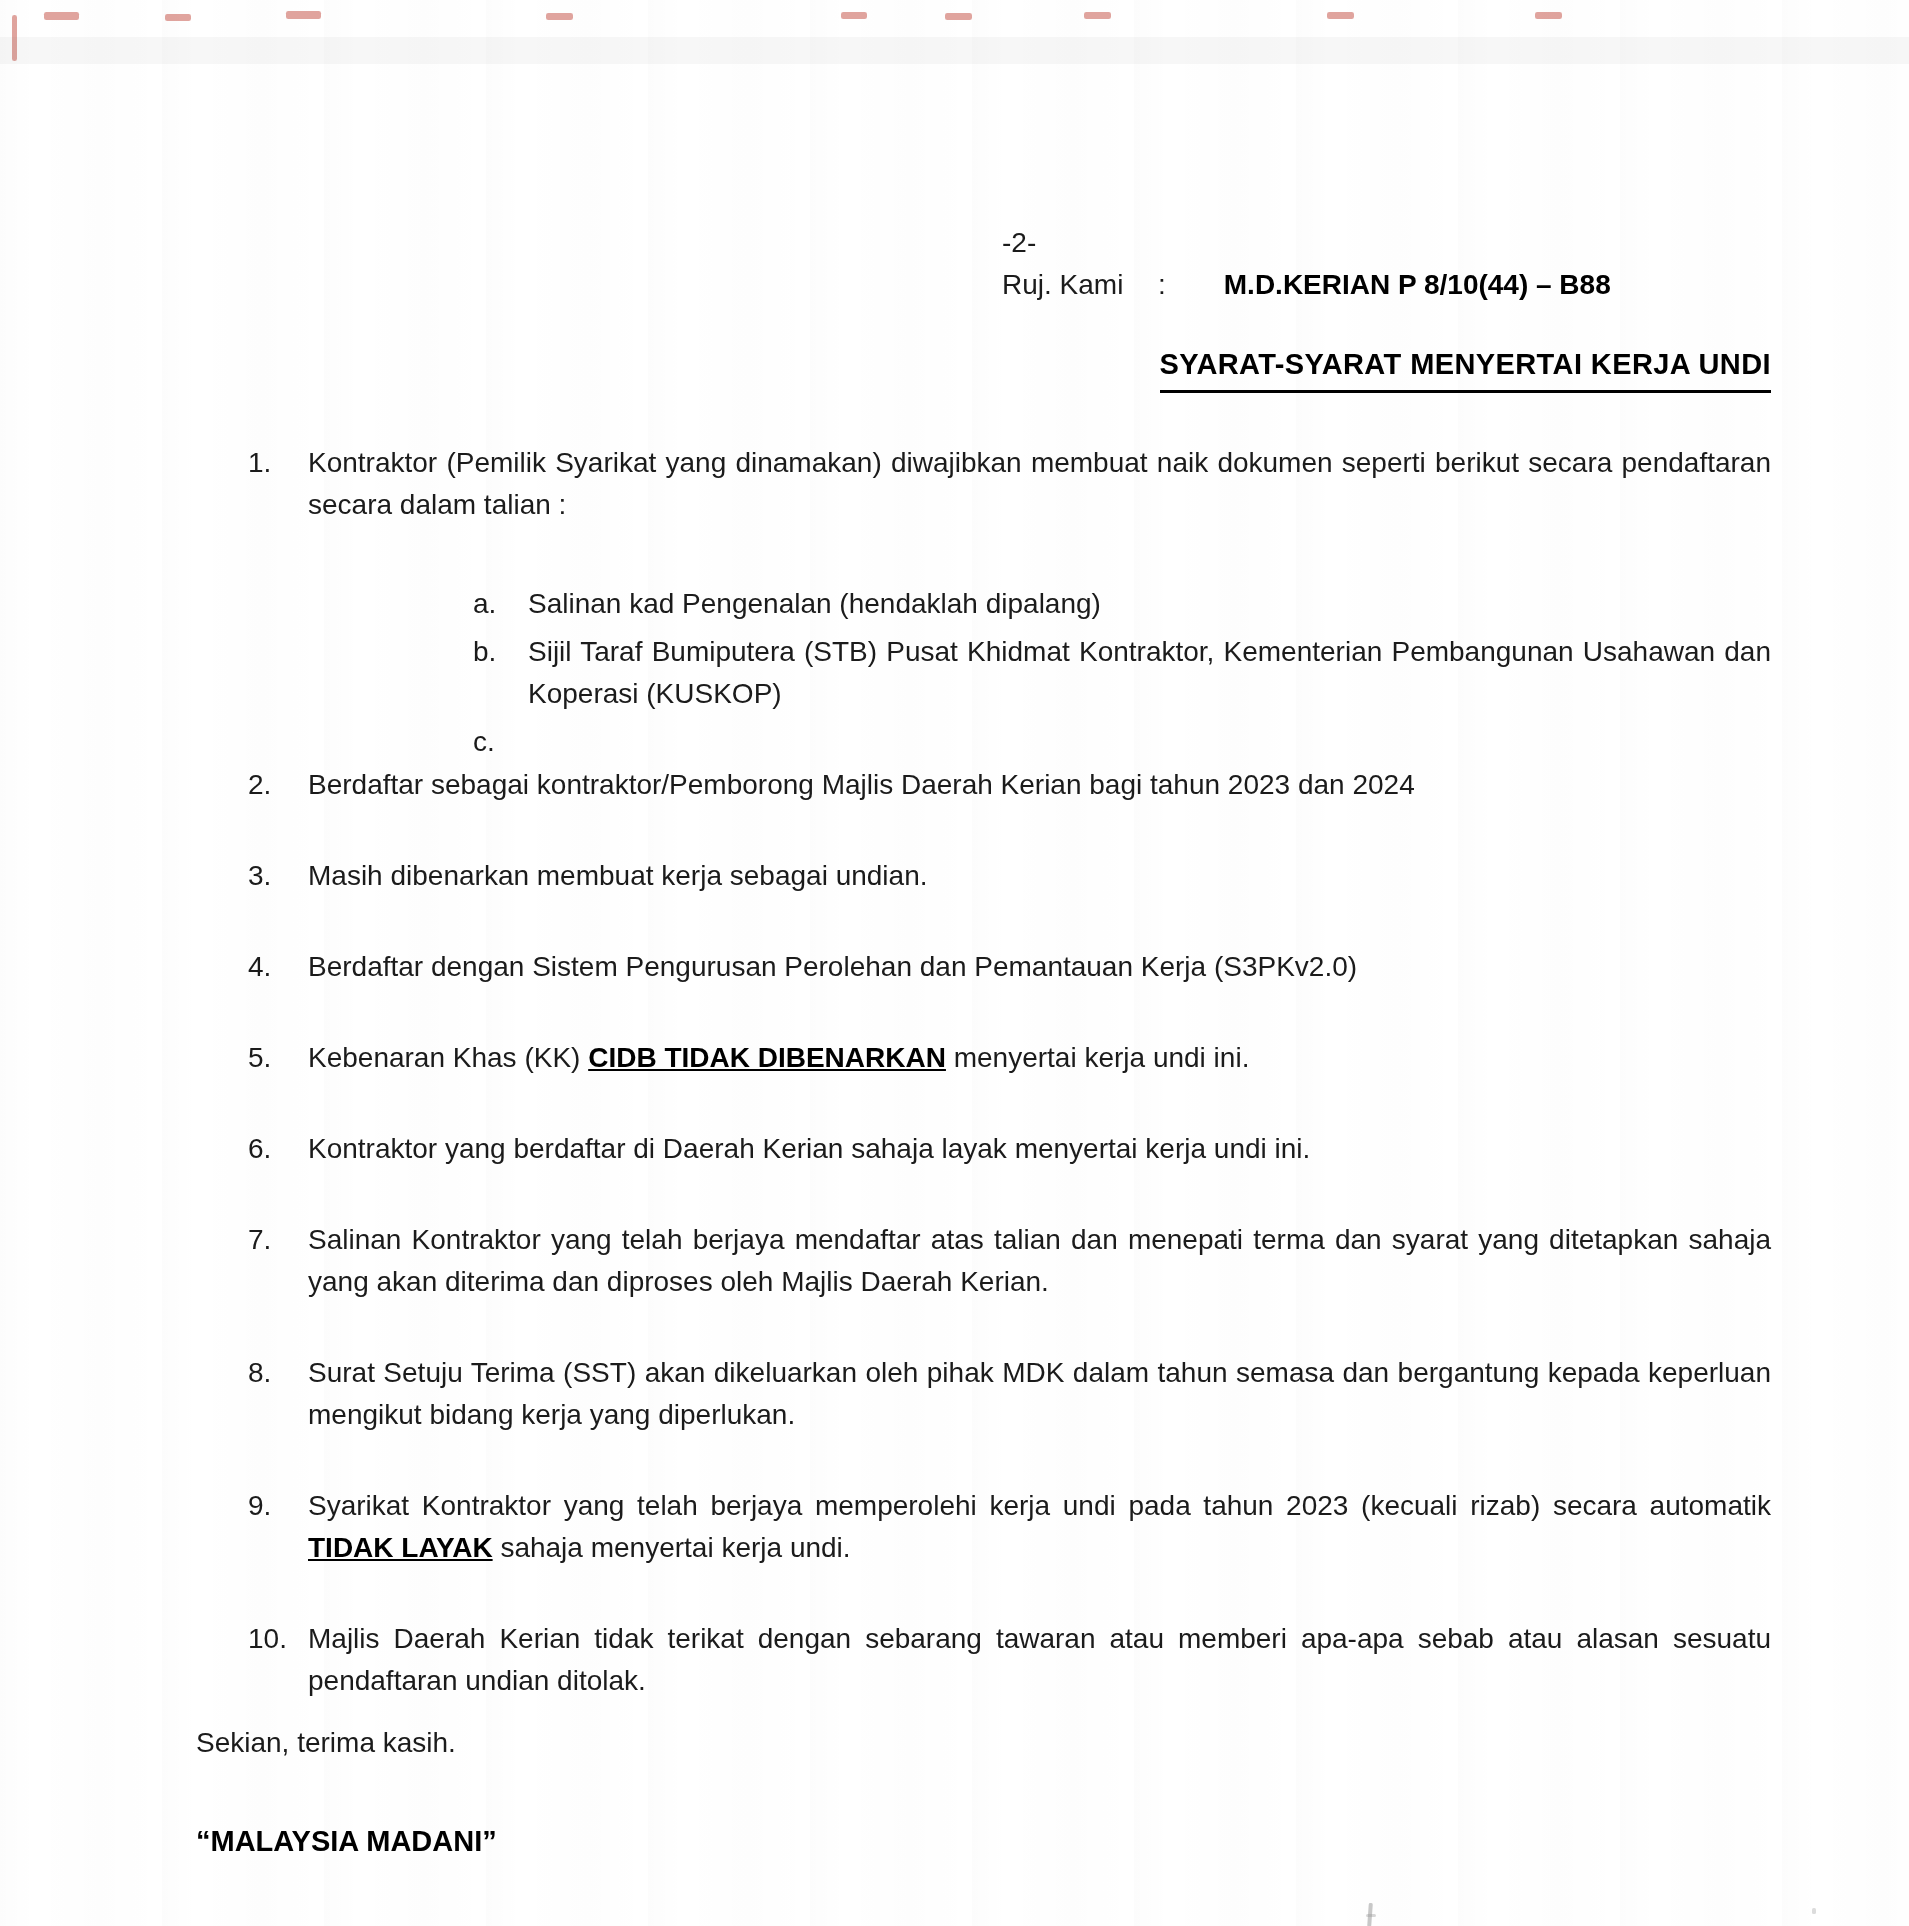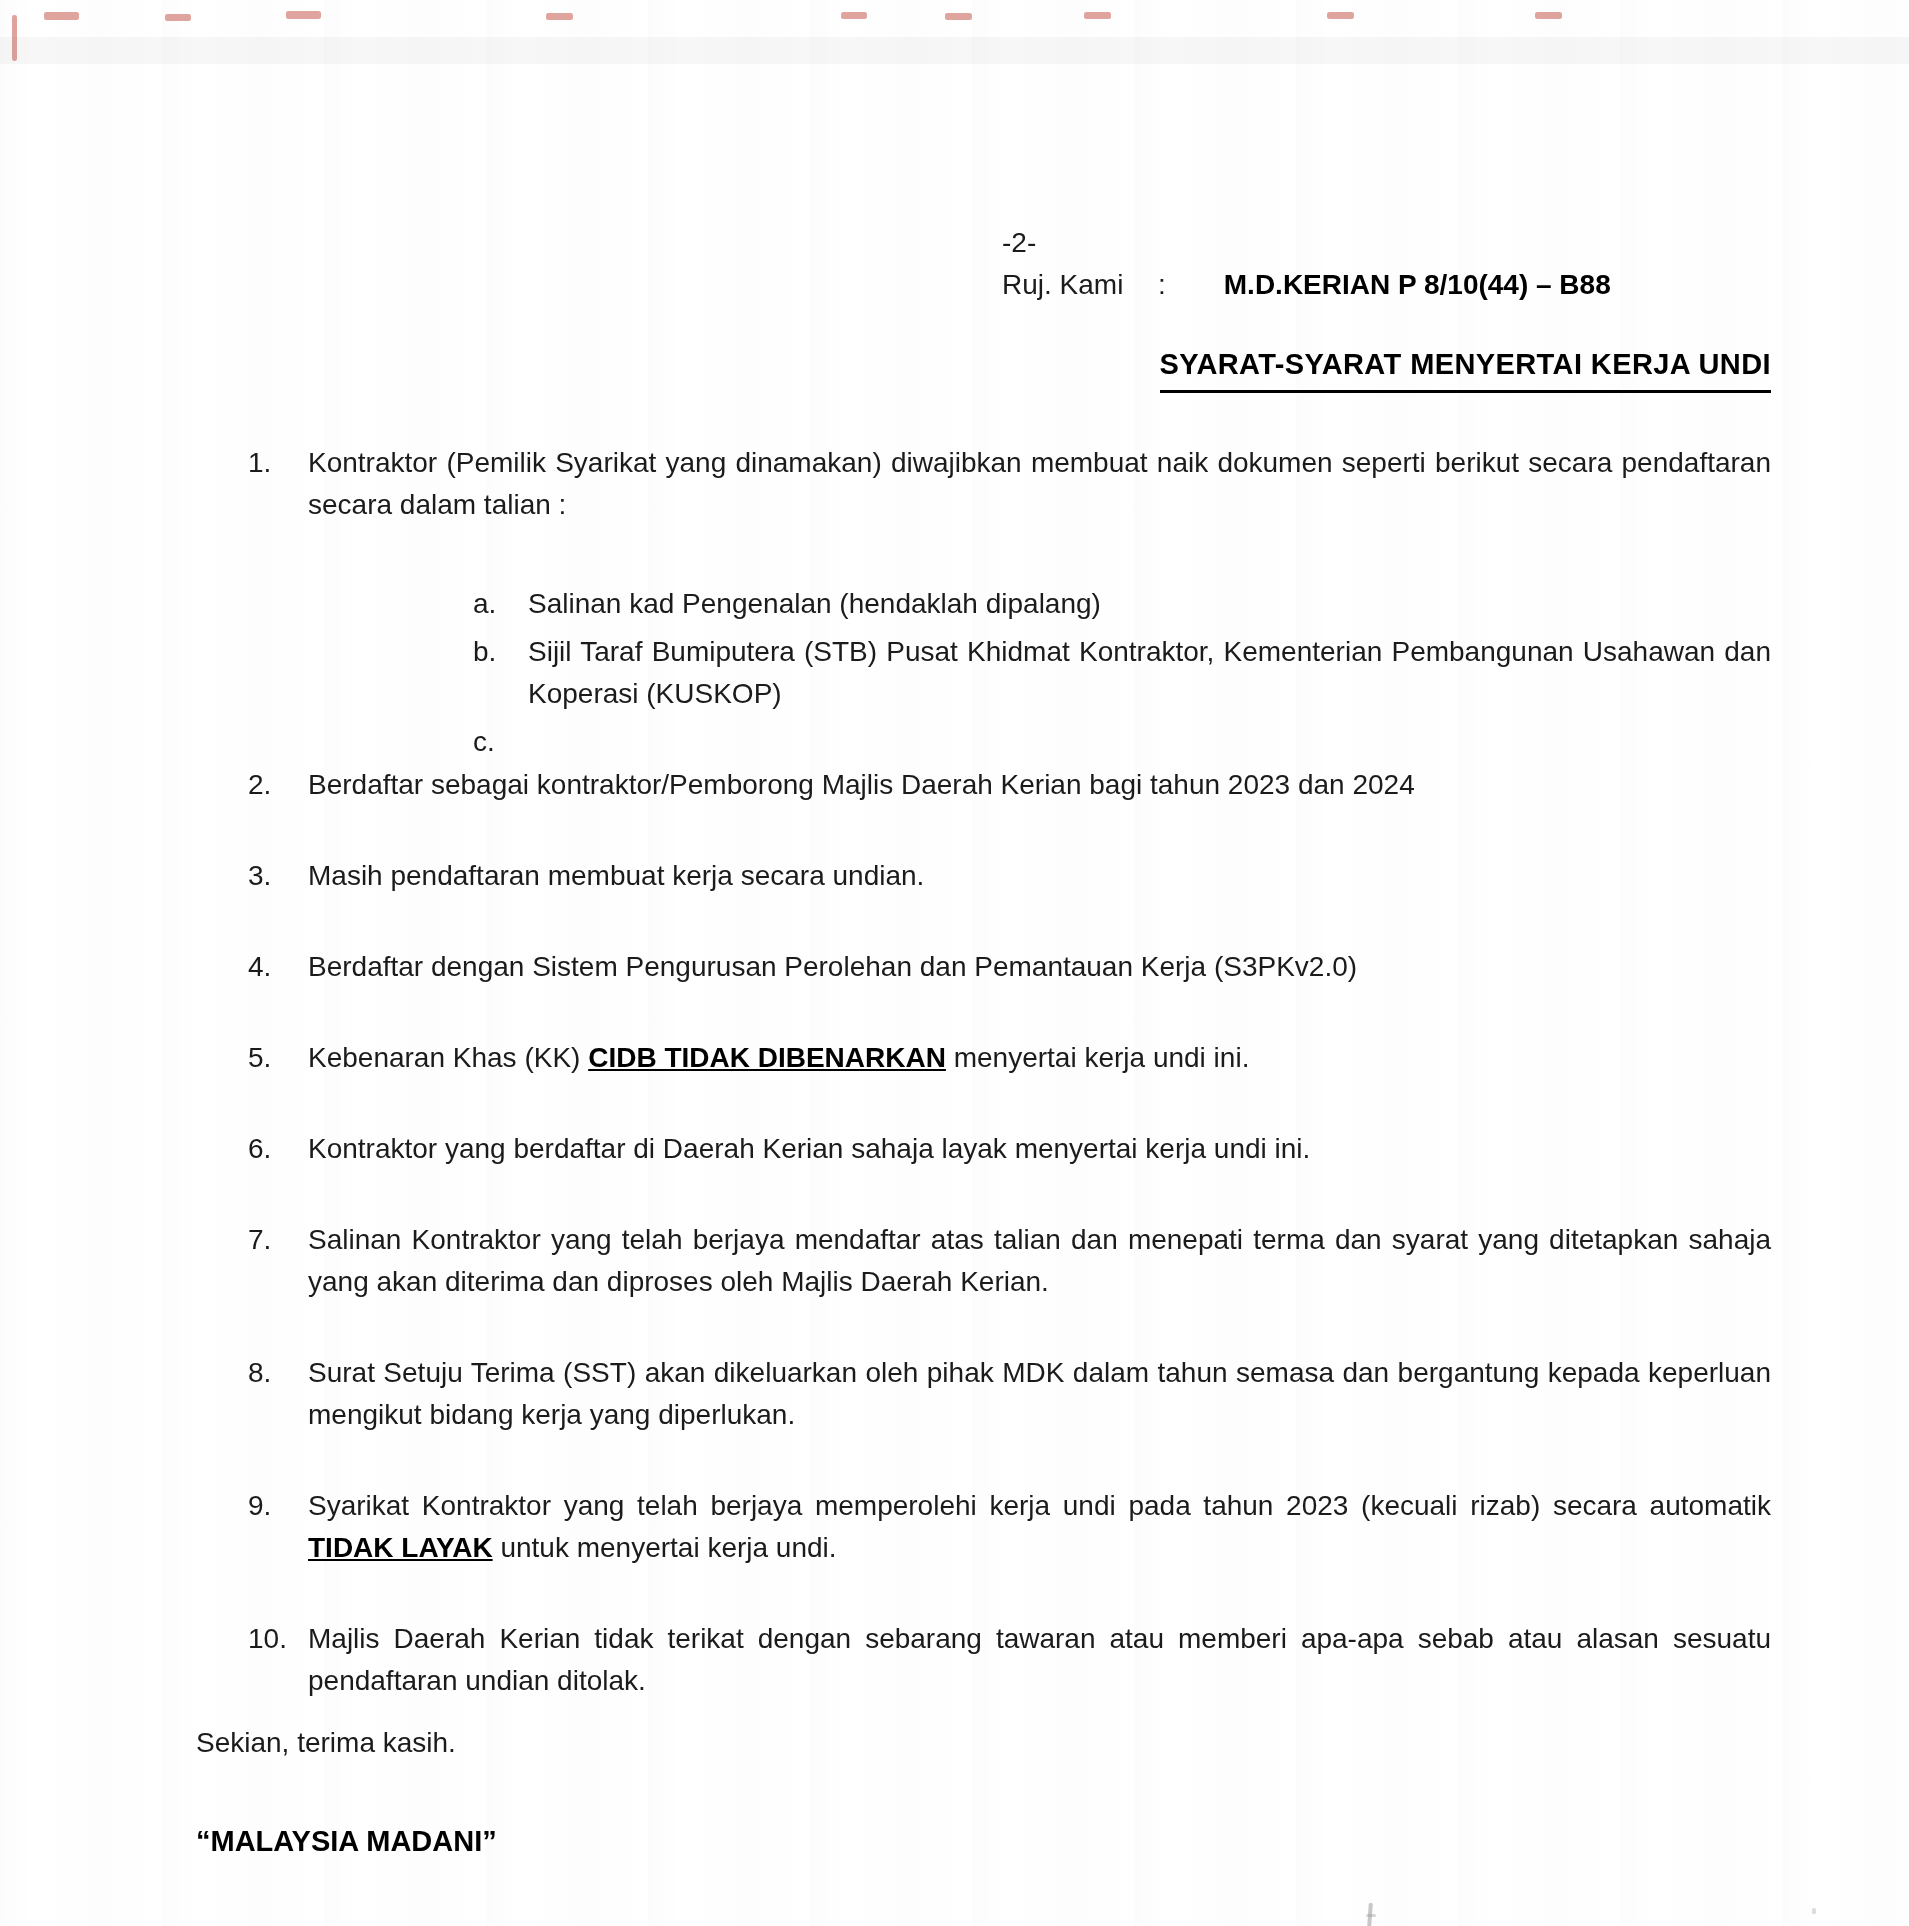--- a/index.html
+++ b/index.html
@@ -89,21 +89,21 @@
     <div class="subitem">
       <span class="letter">c.</span>
     </div>
   </div></div>
 
     <div class="item">
       <span class="num">2.</span><span class="txt">Berdaftar sebagai kontraktor/Pemborong Majlis Daerah Kerian bagi tahun 2023 dan 2024</span>
     </div>
 
     <div class="item">
-      <span class="num">3.</span><span class="txt">Masih pendaftaran membuat kerja secara undian.</span>
+      <span class="num">3.</span><span class="txt">Masih dibenarkan membuat kerja sebagai undian.</span>
     </div>
 
     <div class="item">
       <span class="num">4.</span><span class="txt">Berdaftar dengan Sistem Pengurusan Perolehan dan Pemantauan Kerja (S3PKv2.0)</span>
     </div>
 
     <div class="item">
       <span class="num">5.</span><span class="txt"><span>Kebenaran Khas (KK) </span><span class="b">CIDB TIDAK DIBENARKAN</span><span> menyertai kerja undi ini.</span></span>
     </div>
 
@@ -113,21 +113,21 @@
 
     <div class="item">
       <span class="num">7.</span><span class="txt">Salinan Kontraktor yang telah berjaya mendaftar atas talian dan menepati terma dan syarat yang ditetapkan sahaja yang akan diterima dan diproses oleh Majlis Daerah Kerian.</span>
     </div>
 
     <div class="item">
       <span class="num">8.</span><span class="txt">Surat Setuju Terima (SST) akan dikeluarkan oleh pihak MDK dalam tahun semasa dan bergantung kepada keperluan mengikut bidang kerja yang diperlukan.</span>
     </div>
 
     <div class="item">
-      <span class="num">9.</span><span class="txt"><span>Syarikat Kontraktor yang telah berjaya memperolehi kerja undi pada tahun 2023 (kecuali rizab) secara automatik </span><span class="b">TIDAK LAYAK</span><span> untuk menyertai kerja undi.</span></span>
+      <span class="num">9.</span><span class="txt"><span>Syarikat Kontraktor yang telah berjaya memperolehi kerja undi pada tahun 2023 (kecuali rizab) secara automatik </span><span class="b">TIDAK LAYAK</span><span> sahaja menyertai kerja undi.</span></span>
     </div>
 
     <div class="item">
       <span class="num">10.</span><span class="txt">Majlis Daerah Kerian tidak terikat dengan sebarang tawaran atau memberi apa-apa sebab atau alasan sesuatu pendaftaran undian ditolak.</span>
     </div>
   </div>
 
     <div class="thanks">Sekian, terima kasih.</div>
     <div class="motto motto1">“MALAYSIA MADANI”</div>
 

